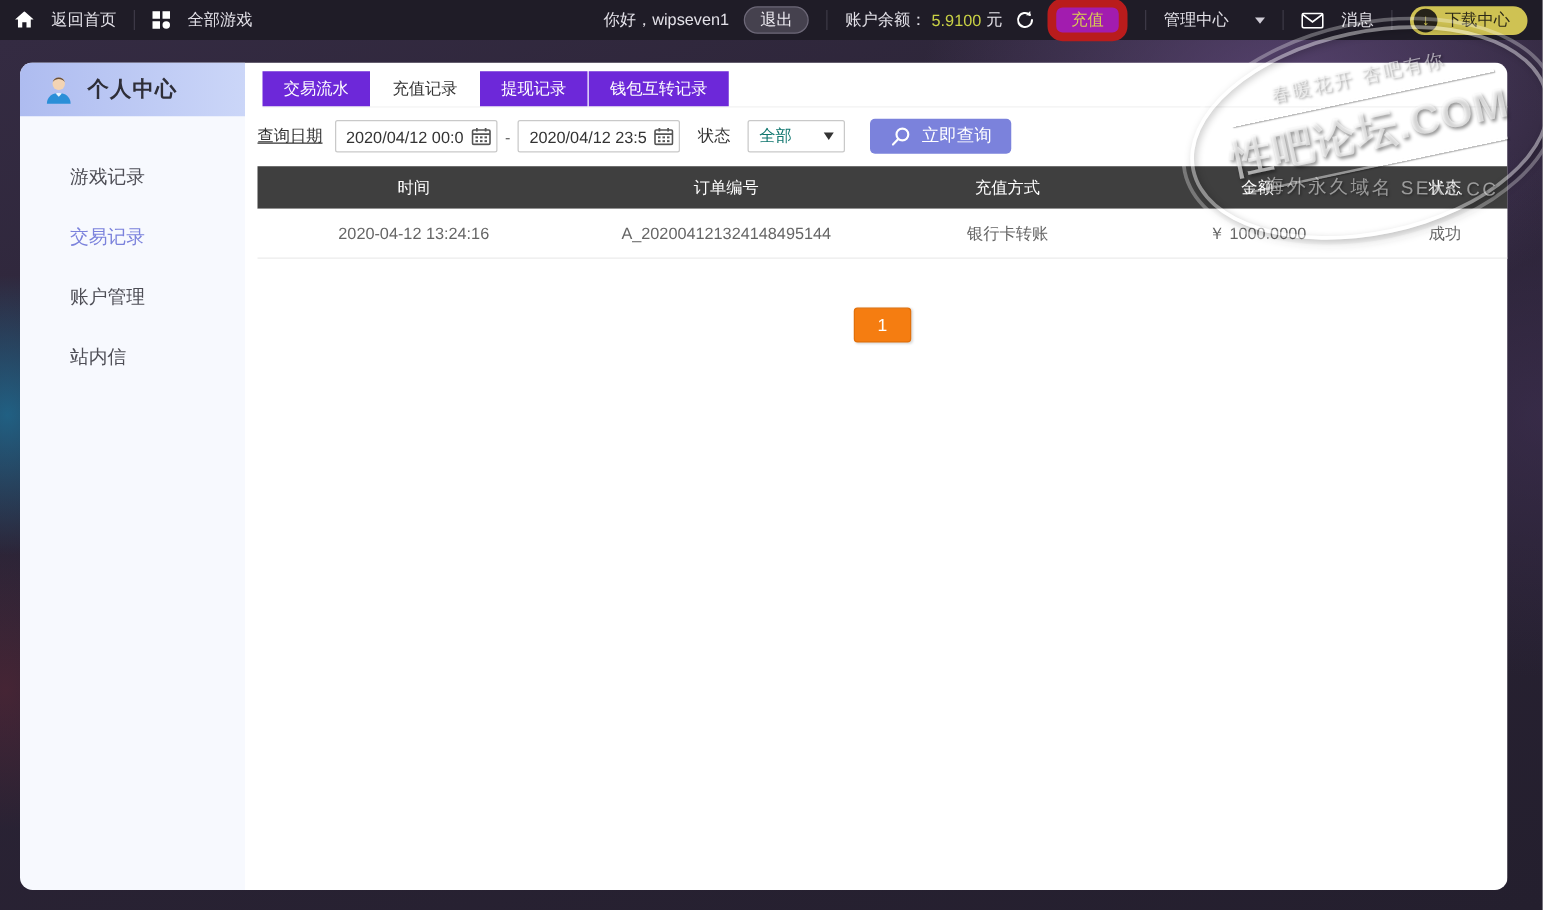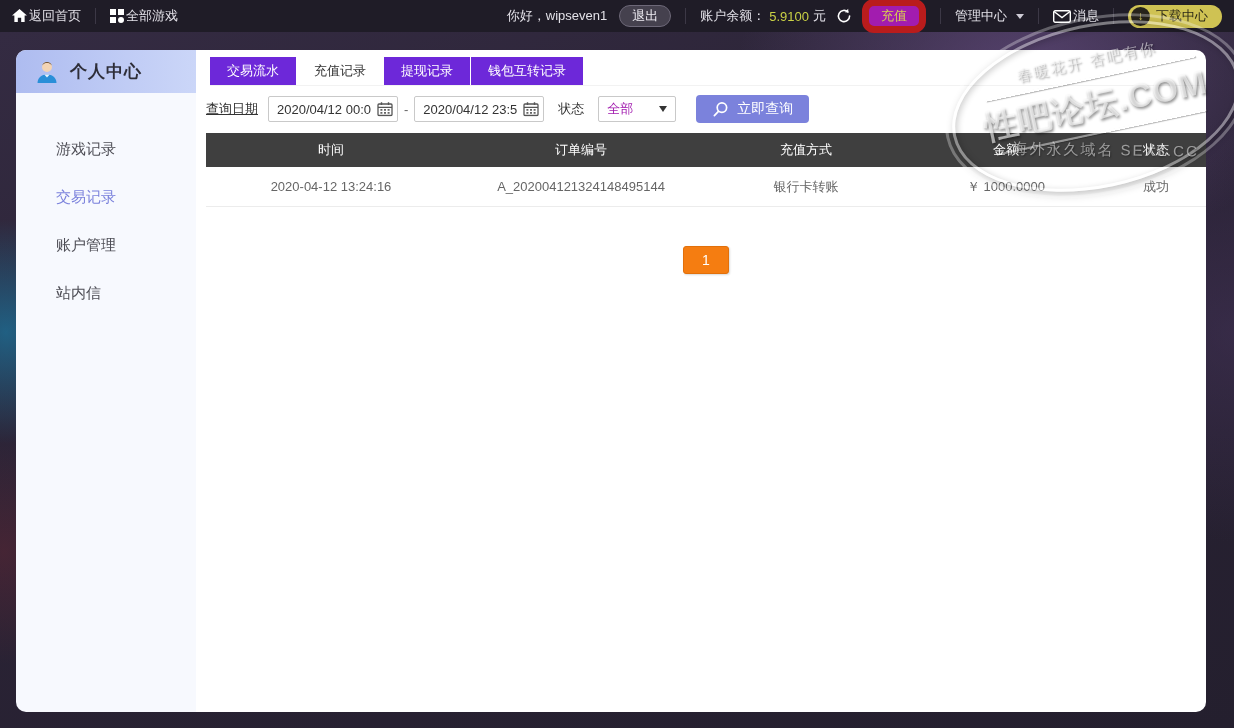--- a/index.html
+++ b/index.html
@@ -2,21 +2,21 @@
 <html><head>
 <meta charset="utf-8">
 <style>
   * { margin:0; padding:0; box-sizing:border-box; }
   html,body { width:1234px; height:728px; overflow:hidden; }
   body { font-family:"Liberation Sans","DejaVu Sans",sans-serif; background:#262130; position:relative; }
 
   
   .topbar { height:32px; background:#1f1c27; display:flex; align-items:center; padding:0 12px;
             color:#e3e1e8; font-size:13px; position:relative; z-index:2; }
-  .tb-item { display:flex; align-items:center; gap:2px; cursor:pointer; white-space:nowrap;justify-content:center; }
+  .tb-item { display:flex; align-items:center; gap:14px; cursor:pointer; white-space:nowrap;justify-content:center; }
   .tb-sep { width:1px; height:16px; background:#3c3846; margin:0 14px; flex:none; }
   .tb-right { margin-left:auto; display:flex; align-items:center; }
   .pill { border-radius:12px; padding:2px 12px; font-size:13px; cursor:pointer; line-height:16px; }
   .pill-logout { background:#45414e; border:1px solid #6d6878; color:#f0eef4; margin-left:12px; }
   .pill-recharge { background:#a21caf; border:7px solid #b91c1c; color:#d9cd52; margin-left:10px; }
   .pill-download { background:#cfc253; color:#2b2817; display:flex; align-items:center; gap:6px;
                    padding:2px 14px 2px 3px; border-radius:13px; font-size:13px; }
   .dl-circle { width:19px; height:19px; border-radius:50%; background:#26231a; color:#d8cc55;
                display:flex; align-items:center; justify-content:center; font-size:12px; }
   .balance-num { color:#c9d145; margin:0 4px; }
@@ -37,21 +37,21 @@
   }
 
   .content { position:absolute; left:16px; top:18px; width:1190px; height:662px; display:flex;
              border-radius:10px; overflow:hidden; z-index:1; }
 
   
   .sidebar { width:180px; flex:none; background:#f7f9fe; }
   .sidebar-header { height:43px; background:linear-gradient(90deg,#aebcf0,#cbd6f8);
                     display:flex; align-items:center; gap:10px; padding-left:18px; }
   .sidebar-title { font-size:17px; font-weight:bold; color:#2e2e38; letter-spacing:1px; }
-  .menu { padding-top:32px; }
+  .menu { padding-top:24px; }
   .menu-item { height:48px; display:flex; align-items:center; padding-left:40px;
                font-size:15px; color:#4e4e56; cursor:pointer; }
   .menu-item.active { color:#7b82dc; }
 
   
   .main { flex:1; background:#fff; padding:7px 0 0 10px; position:relative; }
   .tabs-row { display:flex; margin-left:4px; border-bottom:1px solid #f2f2f2; }
   .tab { height:28px; line-height:28px; padding:0 17px; background:#6d28d9; color:#fff;
          font-size:13px; cursor:pointer; margin-right:1px; }
   .tab.active { background:#fff; color:#333; }
@@ -61,21 +61,21 @@
   .date-field { position:relative; margin-right:4px; }
   .date-input { width:130px; height:26px; border:1px solid #c9c9c9; border-radius:2px;
                 padding:0 26px 0 8px; font-size:13px; color:#333; background:#fff;
                 font-family:"Liberation Sans","DejaVu Sans",sans-serif; }
   .cal-icon { position:absolute; right:5px; top:50%; transform:translateY(-50%); cursor:pointer;
               display:flex; }
   .dash { margin:0 6px 0 2px; color:#666; }
   .status-label { margin:0 14px 0 10px; }
   .status-select { width:78px; height:26px; border:1px solid #c9c9c9; border-radius:2px; background:#fff;
                    display:flex; align-items:center; justify-content:space-between; padding:0 8px;
-                   font-size:13px; color:#a21caf; cursor:pointer; }
+                   font-size:13px; color:#0f766e; cursor:pointer; }
   .sel-caret { width:0; height:0; border-left:4px solid transparent; border-right:4px solid transparent;
                border-top:6px solid #333; }
   .search-btn { height:28px; margin-left:20px; background:#7b82dc; color:#fff; border:none;
                 border-radius:4px; padding:0 16px; font-size:14px; display:flex; align-items:center;
                 gap:8px; cursor:pointer; font-family:"Liberation Sans","DejaVu Sans",sans-serif; }
 
   
   .table { margin-top:10px; width:1000px; }
   .thead { display:flex; background:#3f3f3f; height:34px; align-items:center; color:#fff; font-size:13px; }
   .trow { display:flex; height:40px; align-items:center; font-size:13px; color:#666;

